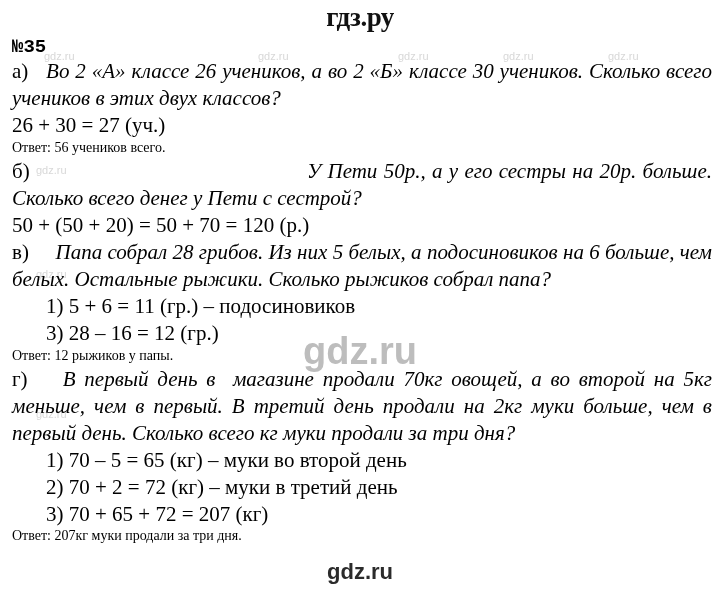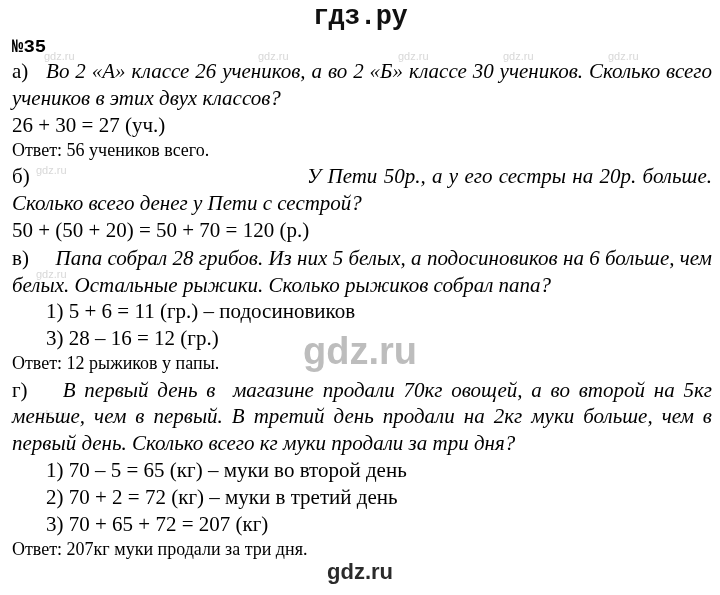--- a/index.html
+++ b/index.html
@@ -20,21 +20,21 @@
     width: 720px;
     height: 595px;
   }
   
   .brand-top {
     position: absolute;
     top: 2px;
     left: 0;
     width: 720px;
     text-align: center;
-    font-family: Liberation Mono, monospace;
+    font-family: Liberation Serif, serif;
     font-weight: bold;
     font-size: 27px;
     color: #111111;
     letter-spacing: -0.5px;
   }
   
   .wm-small {
     position: absolute;
     font-family: "Liberation Sans", sans-serif;
     font-size: 11px;
@@ -88,21 +88,21 @@
   .italic {
     font-style: italic;
   }
   .marker {
     font-style: normal;
   }
   .indent-step {
     padding-left: 34px;
   }
   .answer {
-    font-size: 18px;
+    font-size: 14px;
     line-height: 1.3;
   }
   .justified {
     text-align: justify;
     text-align-last: left;
   }
 </style>
 </head>
 <body>
 

